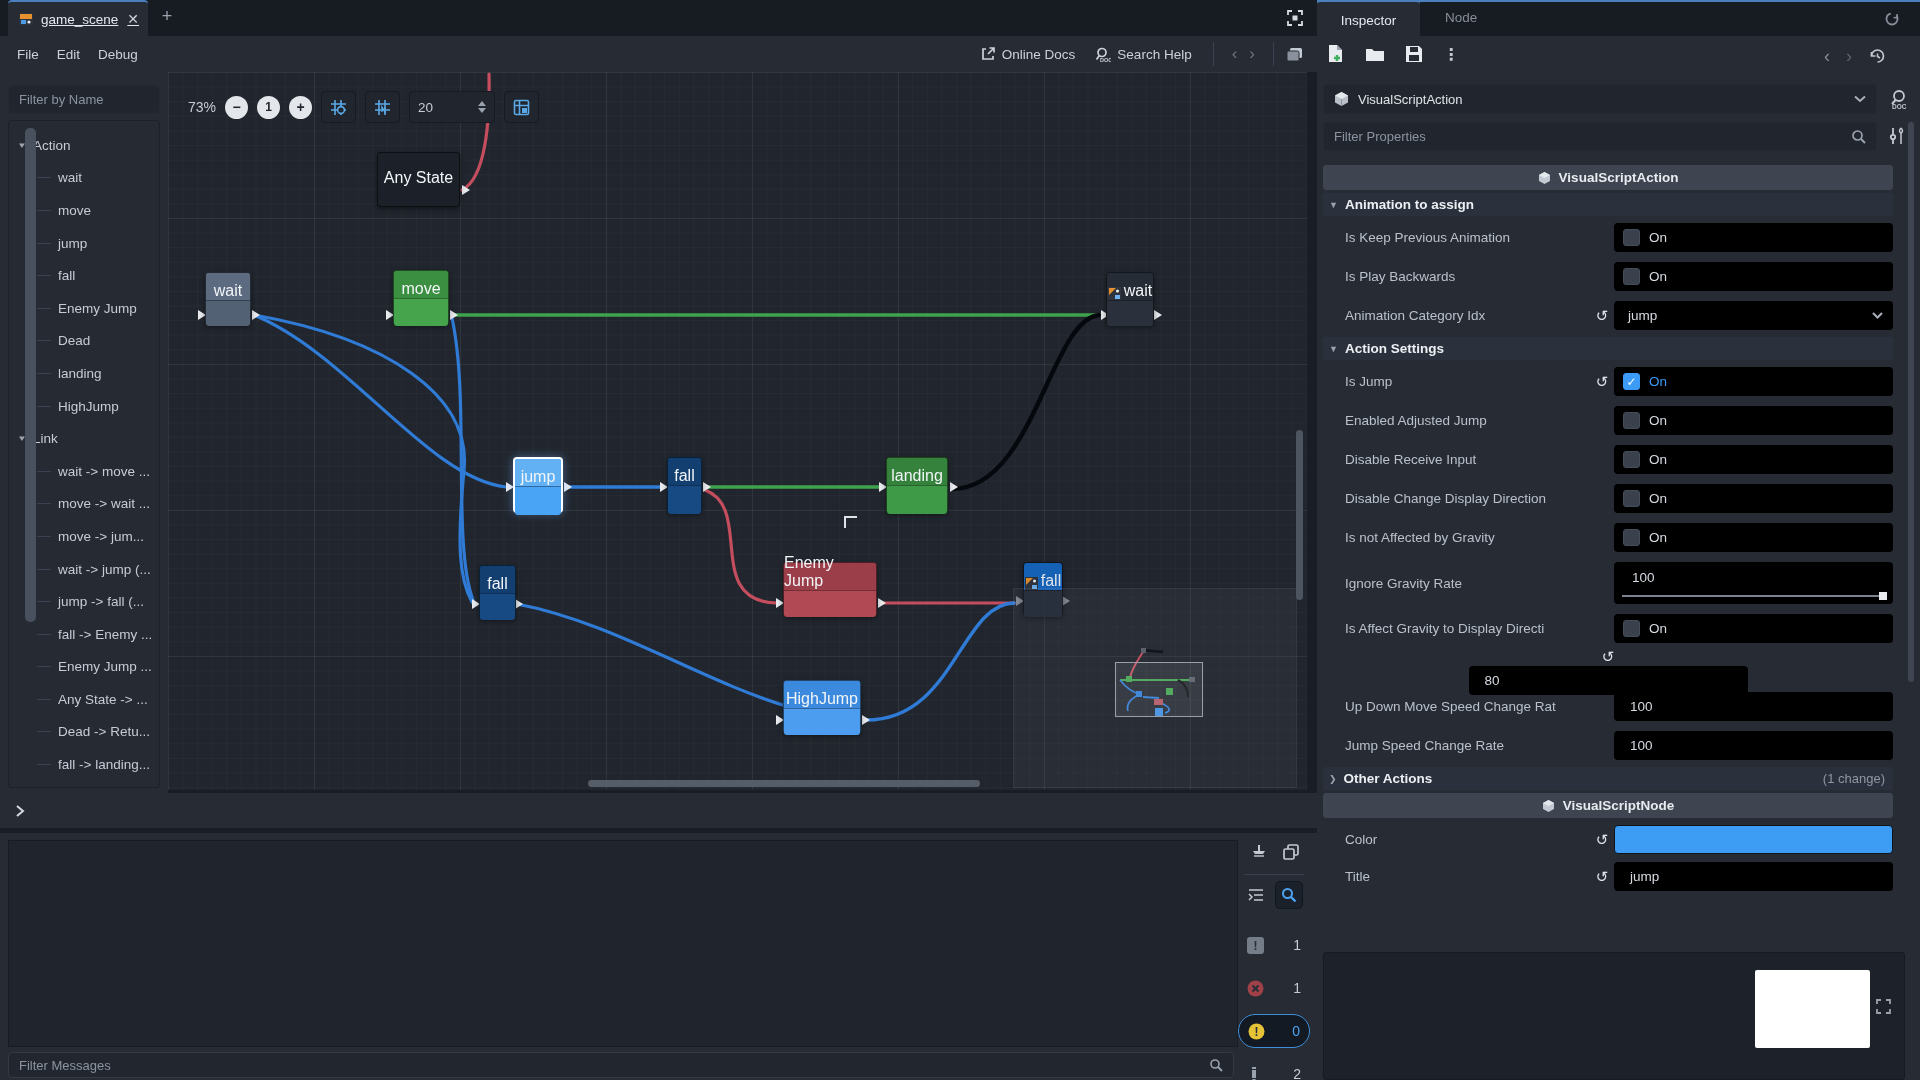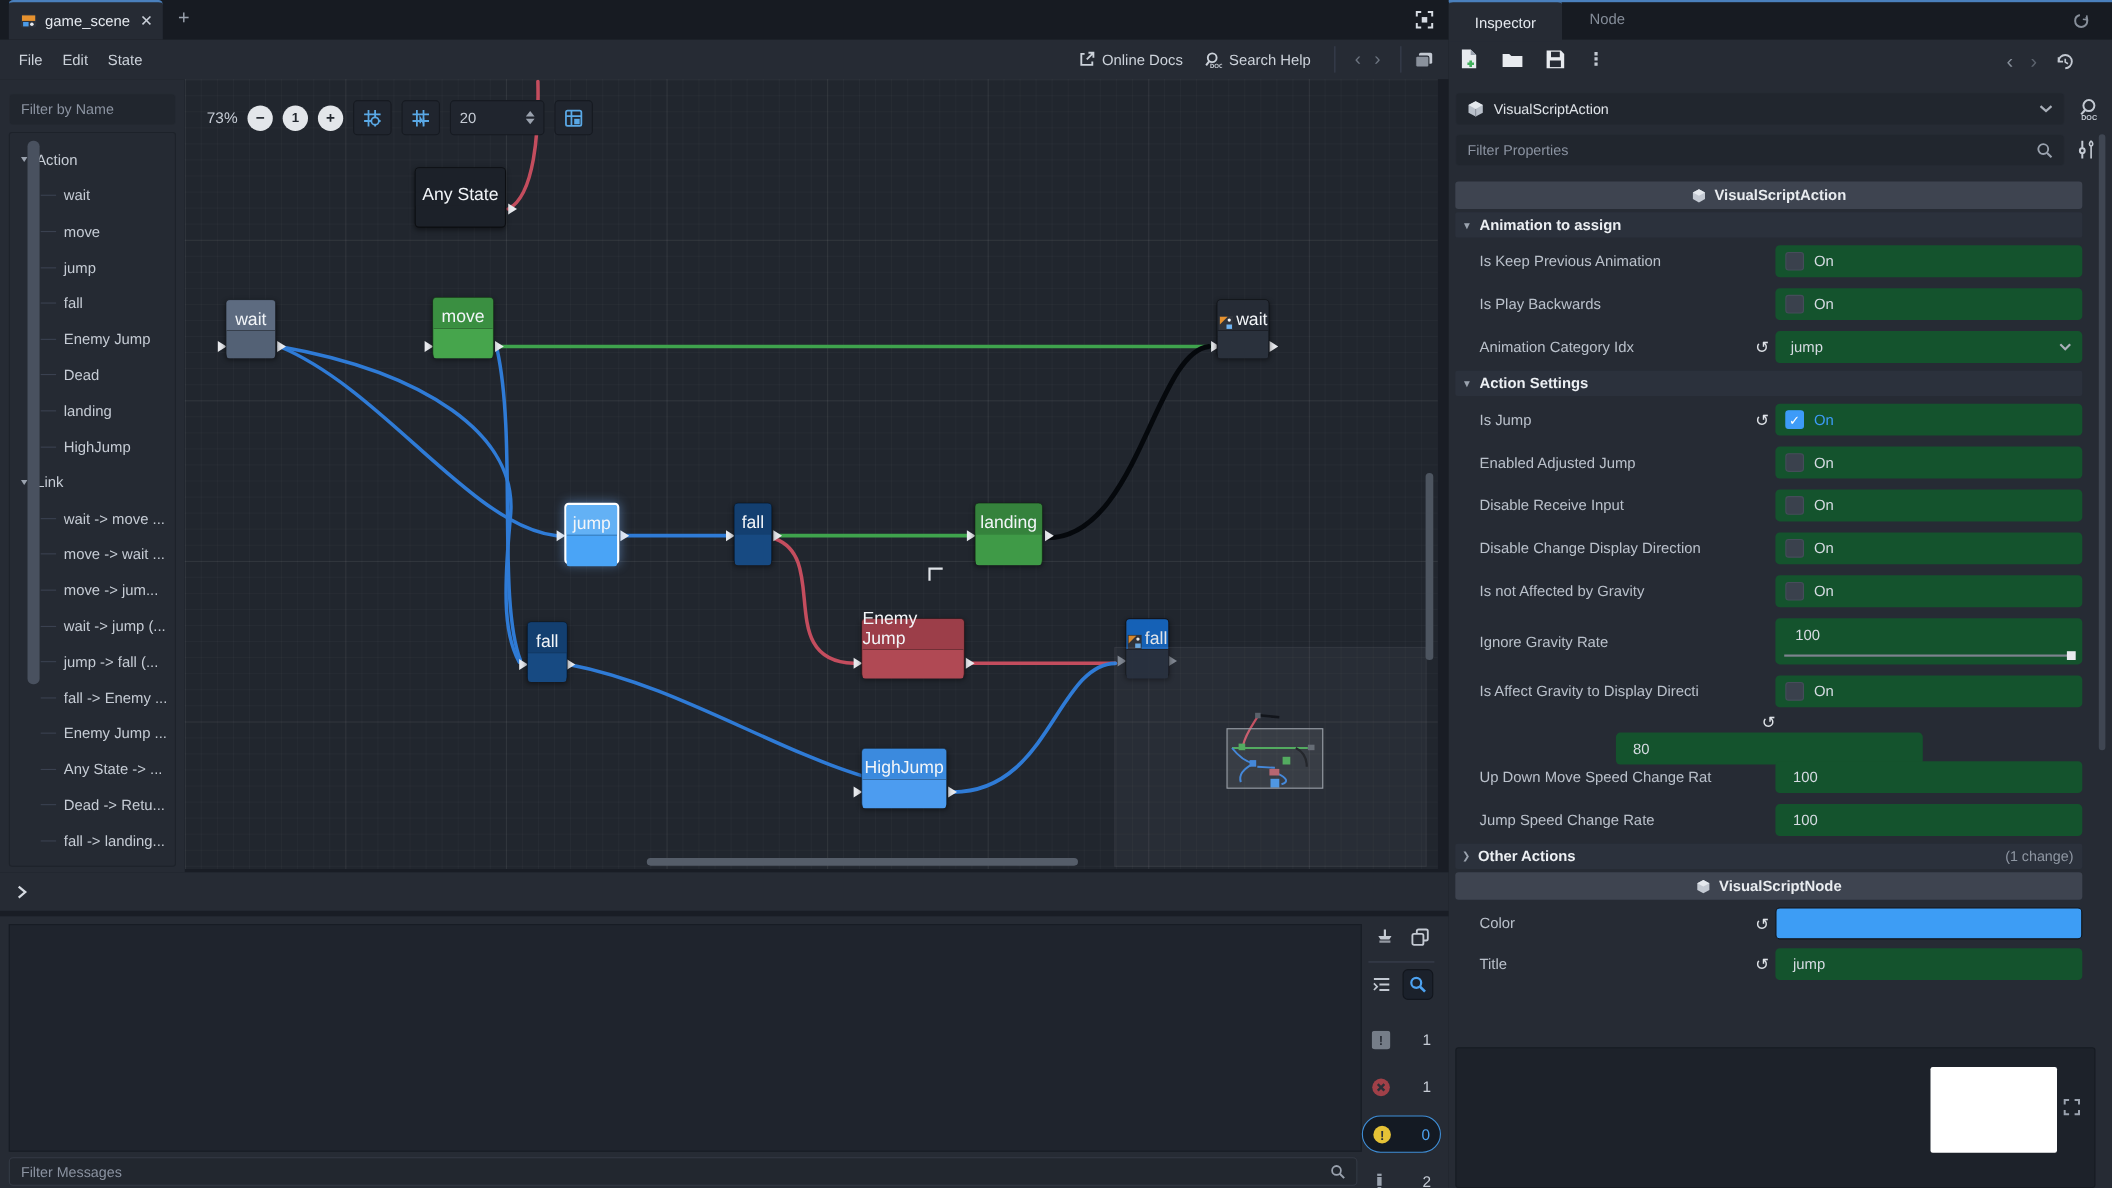--- a/index.html
+++ b/index.html
@@ -35,40 +35,40 @@
       border-radius:3px 3px 0 0;height:27px;}
   .gnode .bd{border-radius:0 0 3px 3px;border-top:1px solid rgba(0,0,0,.35);}
   .circle-btn{width:23px;height:23px;border-radius:50%;background:#e3e6ea;color:#21262e;display:flex;
       align-items:center;justify-content:center;font-size:14px;font-weight:bold;}
   .tool-sq{height:32px;background:#20252e;border:1px solid #161a21;border-radius:4px;display:flex;
       align-items:center;justify-content:center;}
   
   .irow{display:flex;align-items:center;width:570px;}
   .ilabel{flex:1 1 auto;font-size:13.5px;color:#bac1cb;padding-left:22px;white-space:nowrap;
       overflow:hidden;text-overflow:ellipsis;}
-  .icell{flex:none;width:279px;background:#14532d;border-radius:4px;display:flex;align-items:center;
+  .icell{flex:none;width:279px;background:#000000;border-radius:4px;display:flex;align-items:center;
       font-size:13.5px;color:#d6dbe2;position:relative;}
   .revert{flex:none;width:24px;text-align:center;color:#dfe3e8;font-size:15px;}
   .cat-bar{width:570px;background:#3e4450;border-radius:3px;display:flex;align-items:center;
       justify-content:center;gap:8px;font-weight:bold;font-size:13.5px;color:#e8ebef;}
   .sec-hd{width:570px;background:#2b313c;display:flex;align-items:center;font-weight:bold;
       font-size:13.5px;color:#eceff3;border-radius:2px;}
   .checkbox{width:17px;height:17px;border-radius:3px;background:#3a414d;border:1px solid #454d5a;
       margin-left:9px;display:flex;align-items:center;justify-content:center;flex:none;}
   .checkbox.on{background:#3d9bf8;border-color:#3d9bf8;color:#fff;font-size:12px;font-weight:bold;}
   svg{display:block;}
   .ico{flex:none;}
 </style>
 </head>
 <body>
 
 <div id="app">
 
   <div class="abs tabstrip" style="left:0;top:0;width:1317px;height:36px;">
-    <div class="abs tab-active" style="left:8px;top:0;width:140px;height:36px;">
+    <div class="abs tab-active" style="left:8px;top:0;width:140px;height:36px;text-decoration:underline;">
       <span class="ico">
         <svg width="16" height="16">
             <rect x="1" y="2" width="14" height="12" rx="2" fill="#2d333d"></rect>
             <rect x="2" y="3" width="12" height="5" fill="#e6912e"></rect>
             <rect x="3" y="9" width="5" height="4" fill="#4d9ce8"></rect>
             <circle cx="11" cy="11" r="1.6" fill="#e8ebef"></circle>
           </svg>
       </span>
       <span>game_scene</span>
       <span style="color:#c9cfd8;font-size:14px;margin-left:2px;">✕</span>
@@ -78,21 +78,21 @@
       <svg width="18" height="18" stroke="#d6dbe2" stroke-width="1.8" fill="none">
           <path d="M2 6 V2 H6 M12 2 H16 V6 M16 12 V16 H12 M6 16 H2 V12"></path>
           <rect x="6.5" y="6.5" width="5" height="5" fill="#d6dbe2" stroke="none"></rect>
         </svg>
     </span>
   </div>
 
   <div class="abs panel" style="left:0;top:36px;width:1317px;height:36px;display:flex;align-items:center;padding-left:8px;">
     <span class="menu-item">File</span>
     <span class="menu-item">Edit</span>
-    <span class="menu-item">State</span>
+    <span class="menu-item">Debug</span>
     <div style="flex:1"></div>
     <span class="ico" style="margin-right:6px;">
       <svg width="16" height="16" stroke="#ccd2da" stroke-width="1.7" fill="none">
           <path d="M6 3 H3 V13 H13 V10"></path>
           <path d="M8 8 L14 2 M9.5 2 H14 V6.5"></path>
         </svg>
     </span>
     <span class="menu-item" style="padding-left:0;">Online Docs</span>
     <span class="ico" style="margin:0 6px 0 10px;">
       <svg width="17" height="17">

